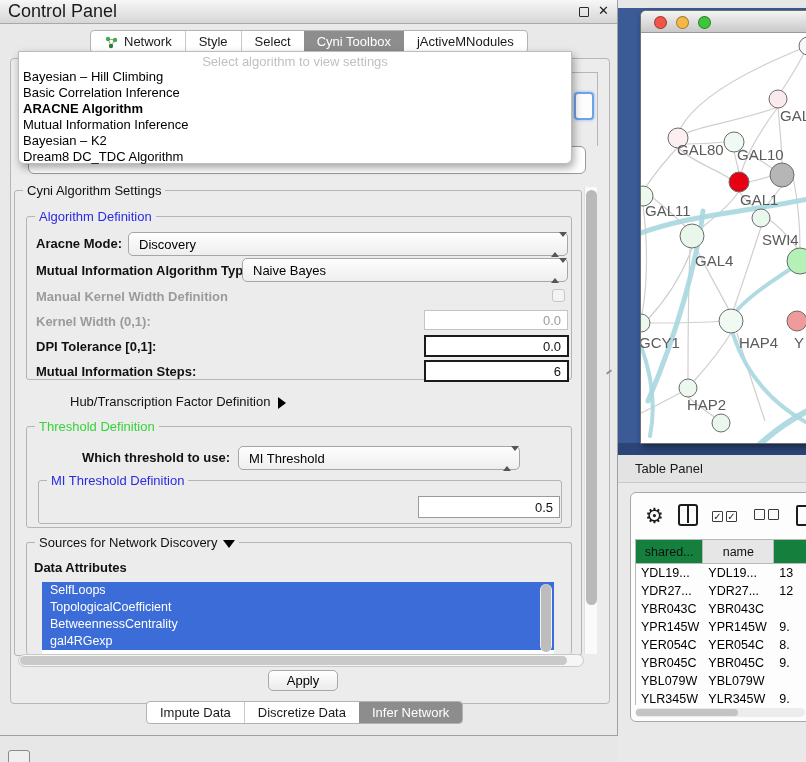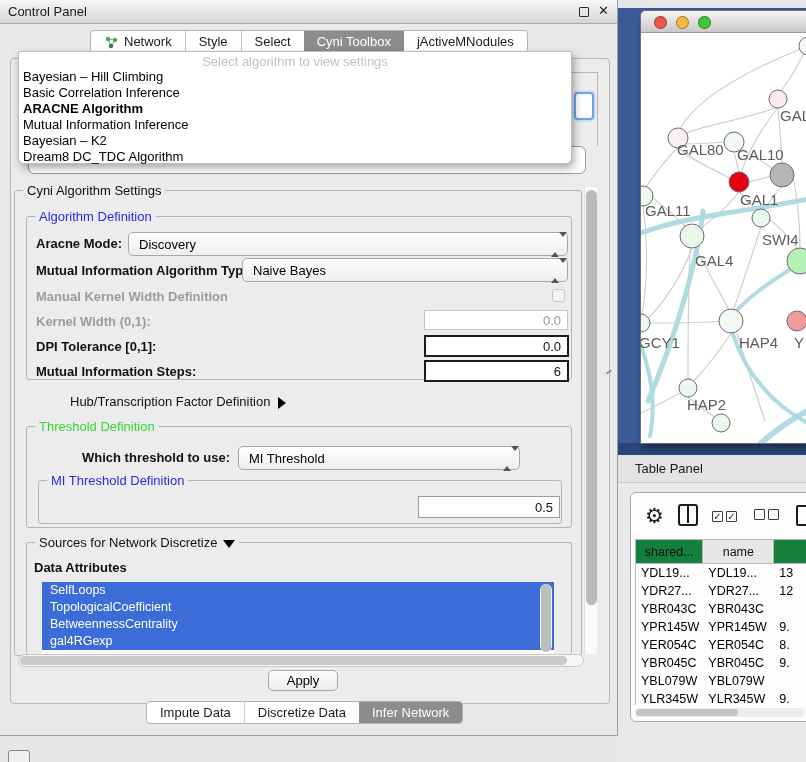--- a/index.html
+++ b/index.html
@@ -7,21 +7,21 @@
   .page { position:relative; width:806px; height:762px; background:#e7e7e7; overflow:hidden;
           font-family:"Liberation Sans","DejaVu Sans",sans-serif; color:#111; }
   .abs { position:absolute; }
 
   
   .cp-window { left:0; top:6; width:618px; height:736px; background:#e9e9e9;
                border-right:1px solid #9f9f9f; border-bottom:1px solid #9f9f9f; }
   .cp-titlebar { left:0; top:0; width:100%; height:24px;
                  background:linear-gradient(#f7f7f7,#d6d6d6); border-bottom:1px solid #a8a8a8;
                  display:flex; align-items:center; }
-  .cp-title { margin-left:8px; font-size:13px; color:#1a1a1a; }
+  .cp-title { margin-left:8px; font-size:18px; color:#1a1a1a; }
   .wc-float { position:absolute; right:28px; top:7px; width:10px; height:10px;
               border:1.5px solid #2b2b2b; border-radius:1px; }
   .wc-close { position:absolute; right:8px; top:3px; font-size:13px; font-weight:bold; color:#1a1a1a; }
 
   
   .tabbar { left:90px; top:30px; height:23px; display:flex; background:#ffffff;
             border:1px solid #b2b2b2; border-radius:4px; overflow:hidden; }
   .tab { display:flex; align-items:center; padding:0 13px; font-size:13px; color:#1a1a1a;
          border-left:1px solid #c9c9c9; }
   .tab:first-child { border-left:none; }
@@ -256,21 +256,21 @@
       <span class="arr"><span class="up"></span><span class="dn"></span></span>
     </div>
     <div class="group" style="left:38px;top:480px;width:524px;height:44px;">
       <span class="legend blue">MI Threshold Definition</span>
     </div>
     <div class="field" style="left:418px;top:496px;width:142px;height:22px;border-color:#9a9a9a;">
       <span>0.5</span>
     </div>
 
     <div class="group" style="left:26px;top:542px;width:546px;height:112px;border-bottom:none;">
-      <span class="legend"><span>Sources for Network Discretize</span><span class="tri-down"></span></span>
+      <span class="legend"><span>Sources for Network Discovery</span><span class="tri-down"></span></span>
     </div>
     <span class="blabel" style="left:34px;top:560px;">Data Attributes</span>
     <div class="src-list" id="src-list">
         <div class="src-item">SelfLoops</div>
         <div class="src-item">TopologicalCoefficient</div>
         <div class="src-item">BetweennessCentrality</div>
         <div class="src-item">gal4RGexp</div>
       </div>
     <div class="src-vsb">
         <div class="thumb"></div>

